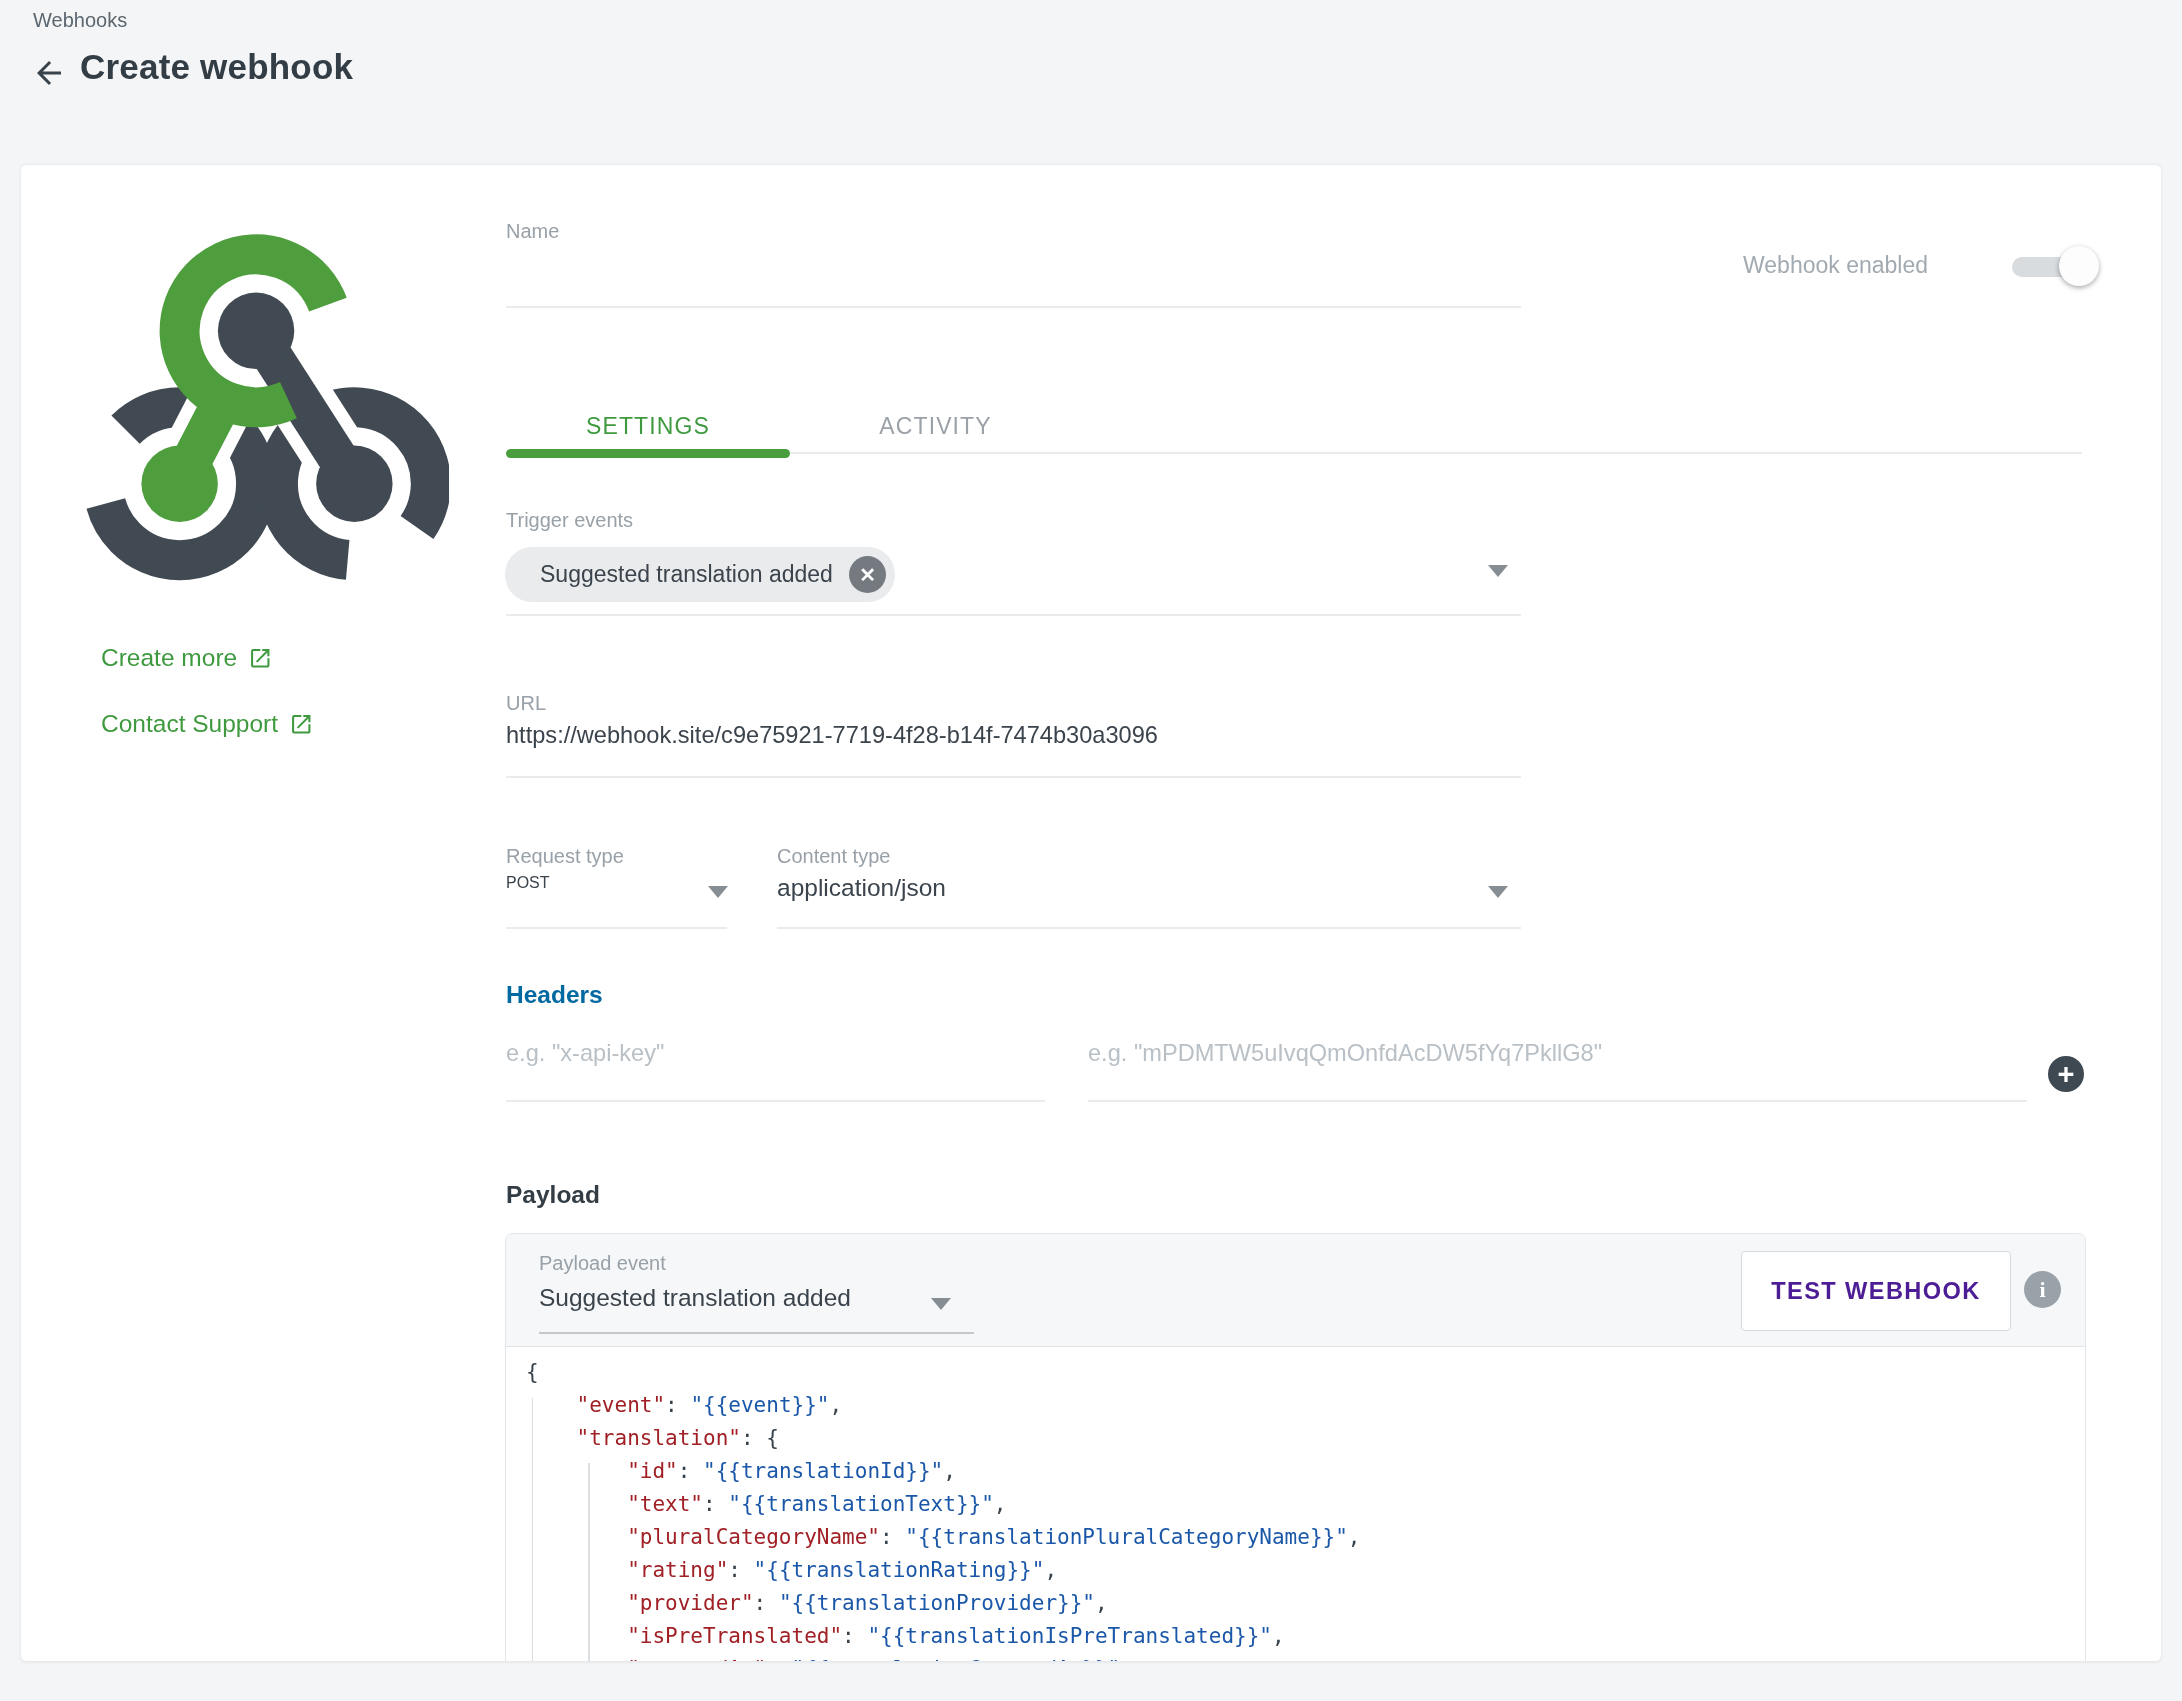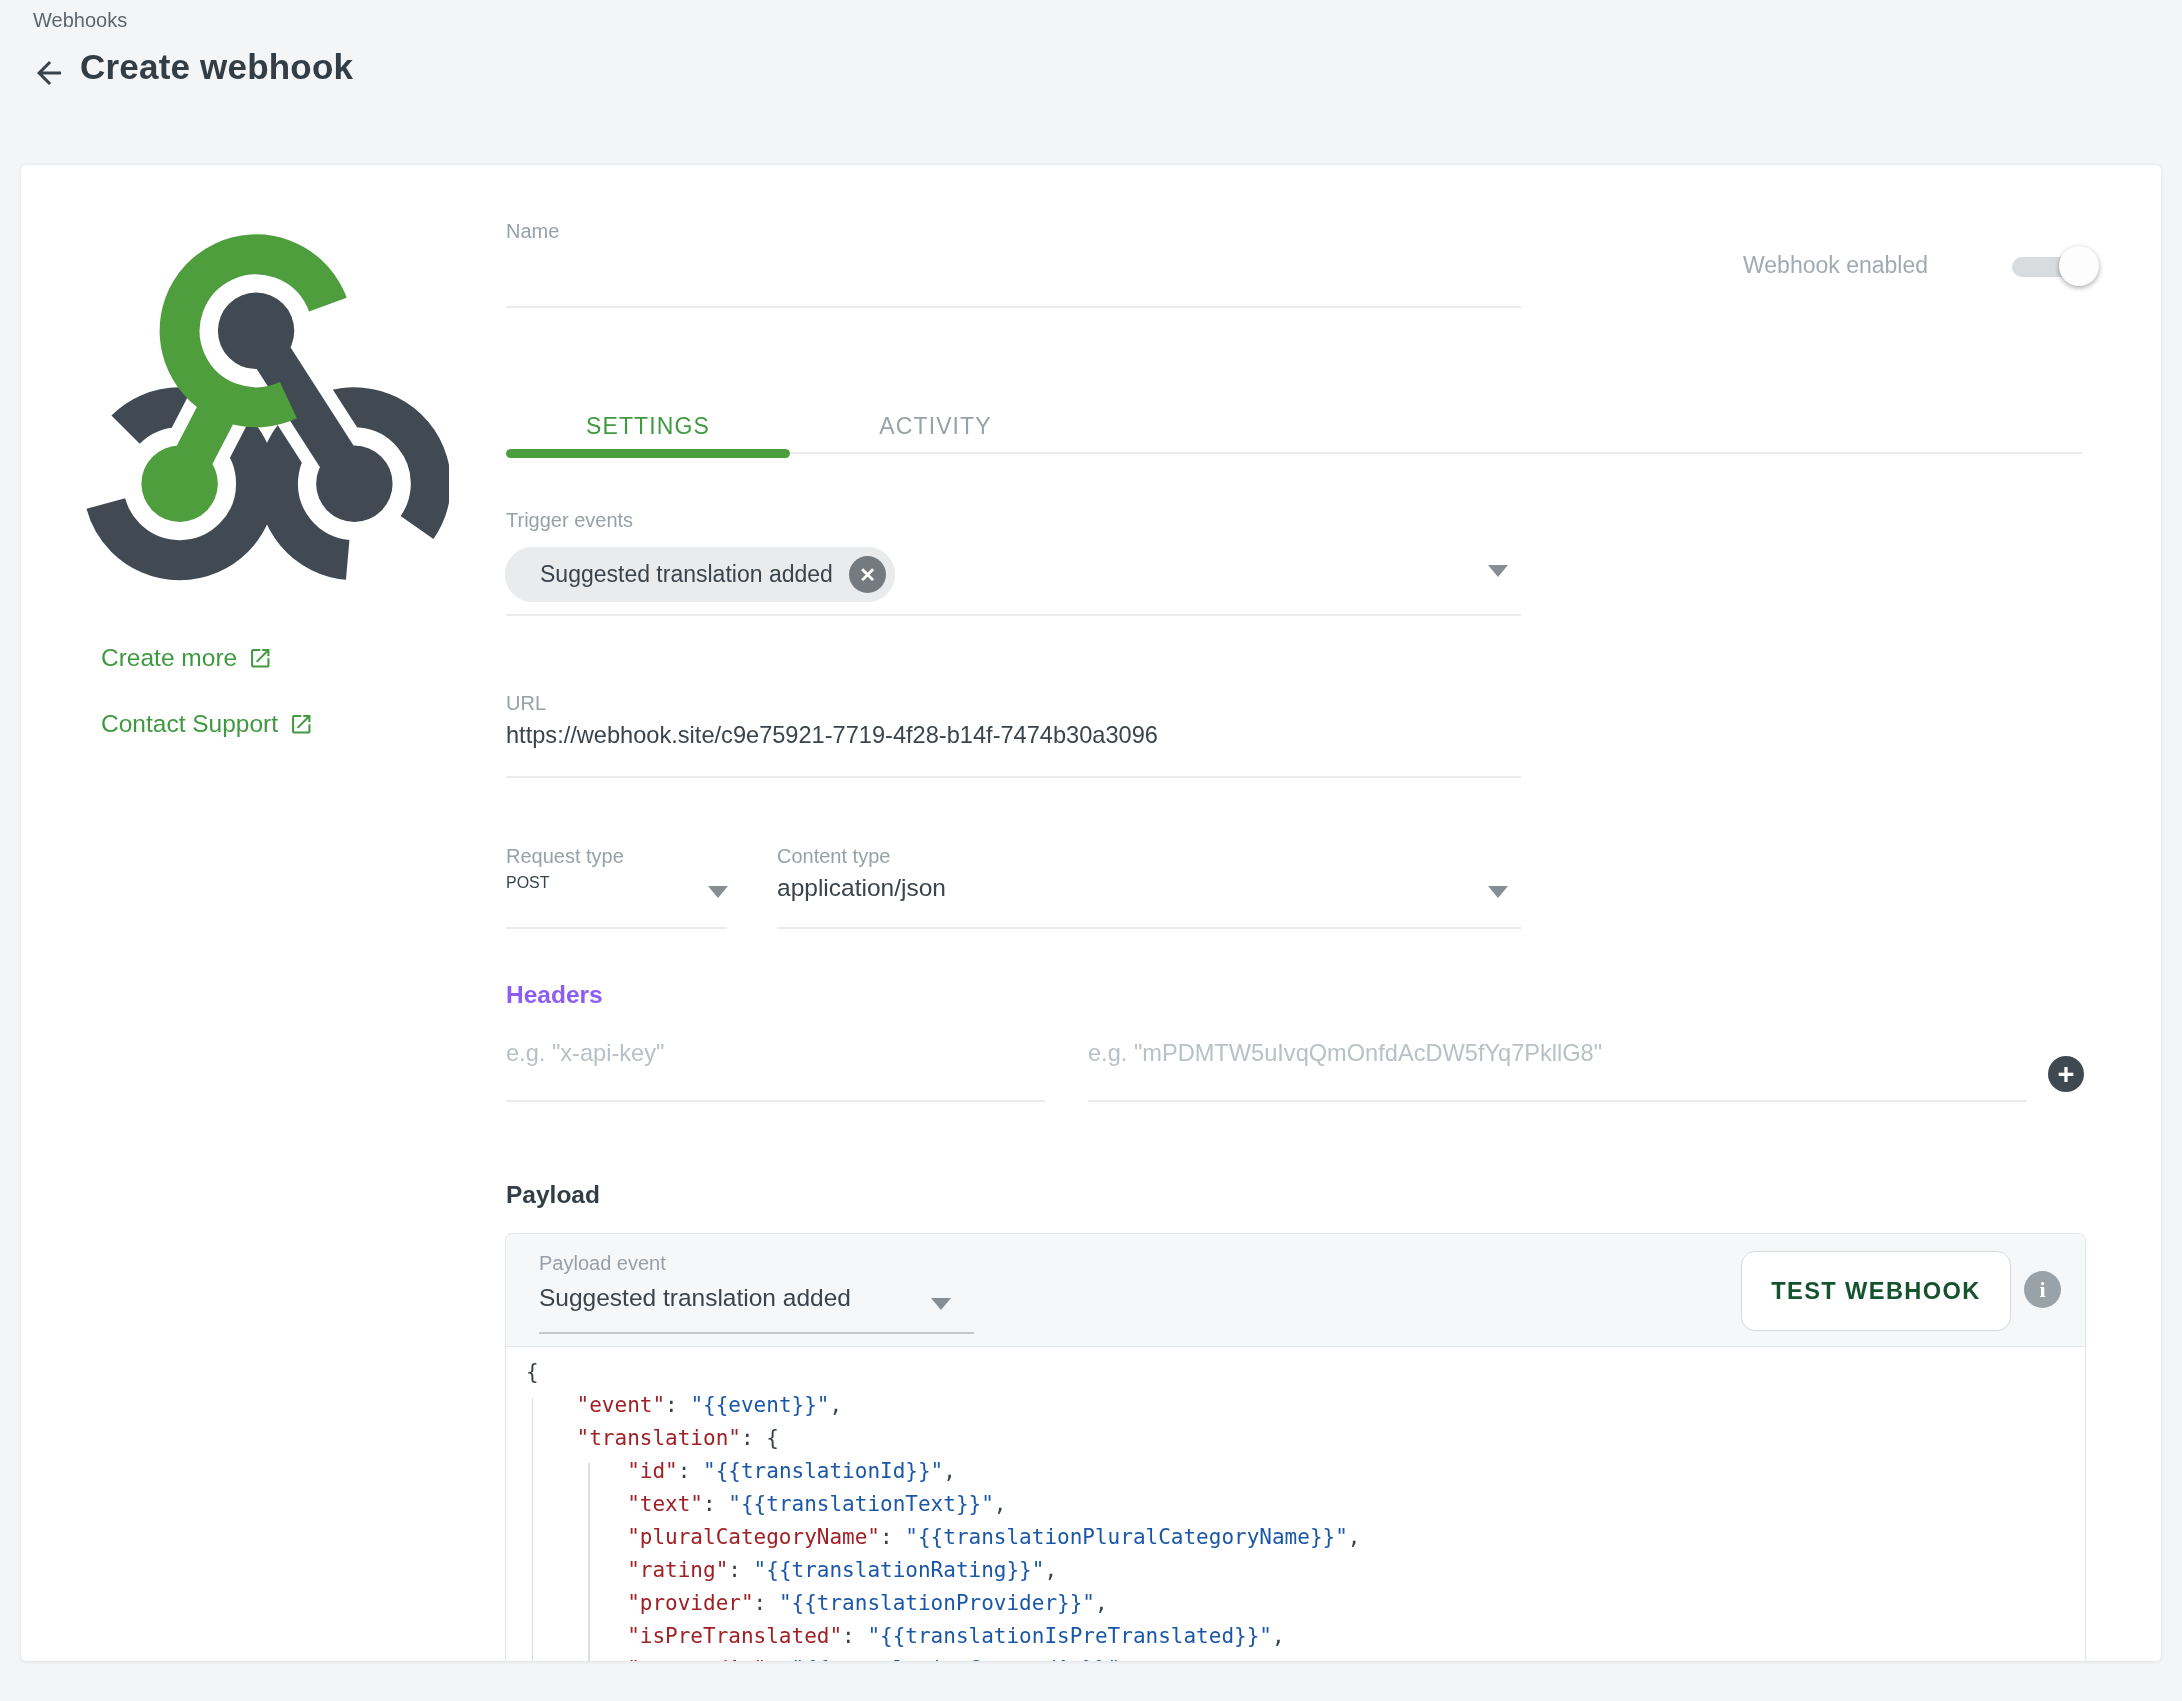--- a/index.html
+++ b/index.html
@@ -73,39 +73,39 @@
   .rt-label{left:485px;top:680px}
   .rt-value{left:485px;top:709px;font-size:16px;cursor:pointer}
   .rt-caret{left:687px;top:721px}
   .rt-uline{left:485px;top:762px;width:221px}
   .ct-label{left:756px;top:680px}
   .ct-value{left:756px;top:709px;font-size:24.5px;cursor:pointer}
   .ct-caret{left:1467px;top:721px}
   .ct-uline{left:756px;top:762px;width:744px}
 
   
-  .hdr-heading{left:485px;top:816px;font-size:24.5px;font-weight:bold;color:#8b5cf6}
+  .hdr-heading{left:485px;top:816px;font-size:24.5px;font-weight:bold;color:#0369a1}
   .hk-input{left:485px;top:875px;width:509px;font-size:23.6px}
   .hk-uline{left:485px;top:935px;width:539px}
   .hv-input{left:1067px;top:875px;width:909px;font-size:23.6px}
   .hv-uline{left:1067px;top:935px;width:939px}
   .add-btn{left:2027px;top:891px;width:36px;height:36px;border-radius:50%;background:#3f4951;color:#fff;
            display:flex;align-items:center;justify-content:center;font-size:29px;font-weight:bold;cursor:pointer;line-height:0}
 
   
   .pl-heading{left:485px;top:1016px;font-size:24.5px;font-weight:bold;color:#333d45}
   .pl-box{left:484px;top:1068px;width:1579px;height:429px;border:0.9px solid #e3e6e9;border-radius:7.3px 7.3px 0 0;
           background:#fff;overflow:hidden}
   .pl-head{position:absolute;left:0;top:0;width:100%;height:112px;background:#f6f7f8;border-bottom:0.9px solid #e3e6e9}
   .pe-label{left:33px;top:18px}
   .pe-value{left:33px;top:50px;font-size:24.5px;cursor:pointer}
   .pe-caret{left:425px;top:64px}
   .pe-uline{left:33px;top:98px;width:435px}
-  .test-btn{left:1235px;top:17.3px;width:268px;height:78px;background:#fff;border:1.8px solid #d6dadd;border-radius:14px;
-            display:flex;align-items:center;justify-content:center;font-size:23.6px;font-weight:bold;color:#14532d;
+  .test-btn{left:1235px;top:17.3px;width:268px;height:78px;background:#fff;border:1.8px solid #d6dadd;border-radius:4px;
+            display:flex;align-items:center;justify-content:center;font-size:23.6px;font-weight:bold;color:#4c1d95;
             letter-spacing:1.4px;cursor:pointer}
   .info-btn{left:1518px;top:37px;width:37px;height:37px;border-radius:50%;background:#9aa2a9;color:#fff;
             display:flex;align-items:center;justify-content:center;font-size:22px;font-weight:bold;cursor:pointer;
             font-family:"Liberation Serif",serif}
   .code-wrap{position:absolute;left:0;top:113px;right:0;bottom:0;background:#fff}
   .code-wrap pre{margin:0;padding:9px 0 0 20px;font-family:"DejaVu Sans Mono",monospace;
                  font-size:21px;line-height:33px;color:#37424a}
   .ck{color:#a02025}
   .cs{color:#1a57a8}
   .guide{position:absolute;width:1.8px;background:#dcdfe2}

